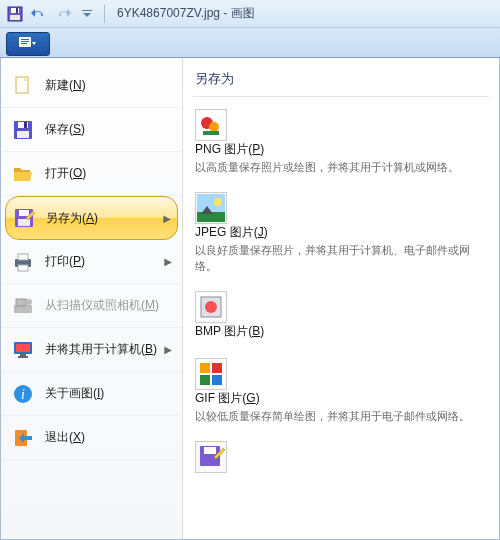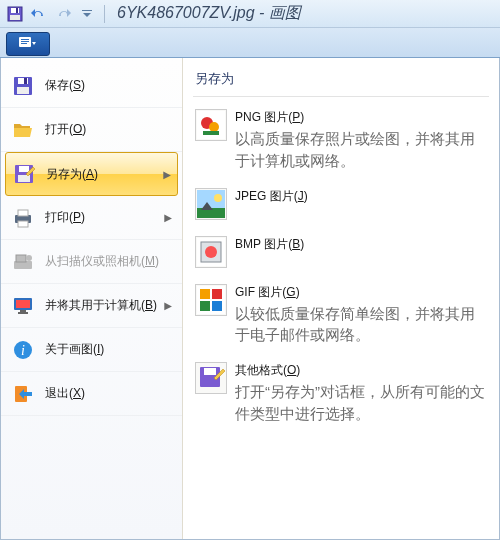--- a/index.html
+++ b/index.html
@@ -1,43 +1,43 @@
 <!DOCTYPE html>
 <html><head>
 <meta charset="utf-8">
 <style>
   * { box-sizing: border-box; margin: 0; padding: 0; }
   body { font-family: "Microsoft YaHei", "Segoe UI", sans-serif; font-size: 12px; background: #fff; width: 500px; height: 540px; overflow: hidden; }
   
   .titlebar { height: 28px; background: linear-gradient(to bottom, #eaf3fb, #d5e6f6); display: flex; align-items: center; padding: 0 4px; border-bottom: 1px solid #b5c9de; }
   .qat-btn { width: 22px; height: 20px; display: flex; align-items: center; justify-content: center; margin-right: 2px; }
   .qat-sep { width: 1px; height: 18px; background: #a9bcd1; margin: 0 4px; }
-  .title-text { margin-left: 8px; color: #3a4b64; font-size: 16px; font-style: italic; }
+  .title-text { margin-left: 8px; color: #3a4b64; font-size: 12px; }
   
   .ribbon-tab-row { height: 30px; background: linear-gradient(to bottom, #d9e8f7, #c6dbf1); border-bottom: 1px solid #7da2c9; padding: 4px 6px 0; }
   .app-btn { width: 44px; height: 24px; background: linear-gradient(to bottom, #2f6fbf, #1b4f9e); border: 1px solid #143b75; border-radius: 3px; display: inline-flex; align-items: center; justify-content: center; }
   
   .menu-container { display: flex; height: 482px; border: 1px solid #a9bcd1; border-top: none; background: #fff; }
   
   .left-col { width: 182px; background: linear-gradient(to bottom, #fefefe, #f5f7fb); border-right: 1px solid #e0dccf; display: flex; flex-direction: column; padding-top: 6px; }
   .menu-item { display: flex; align-items: center; height: 44px; padding: 0 10px; border-bottom: 1px solid #eef0f3; position: relative; }
-  .menu-item.selected { background: linear-gradient(to bottom, #fff8df, #ffe79b 50%, #ffd24a 50%, #ffe07a); border: 1px solid #d4a017; border-radius: 3px; margin: 0 4px; padding: 0 6px; }
+  .menu-item.selected { background: linear-gradient(to bottom, #fff8df, #ffe79b 50%, #ffd24a 50%, #ffe07a); border: 1px solid #d4a017; border-radius: 14px; margin: 0 4px; padding: 0 6px; }
   .menu-item .mi-icon { width: 24px; height: 24px; margin-right: 10px; display: flex; align-items: center; justify-content: center; flex-shrink: 0; }
   .menu-item .mi-label { color: #1a1a1a; flex: 1; }
   .menu-item.disabled .mi-label { color: #9b9b9b; }
   .menu-item .arrow { color: #6a6a6a; font-size: 10px; }
   .key-ul { text-decoration: underline; }
   
   .right-col { flex: 1; background: #fff; padding: 8px 10px; overflow: hidden; }
   .right-title { color: #2a3b66; font-weight: normal; font-size: 13px; padding: 4px 2px 8px; border-bottom: 1px solid #e3e3e3; margin-bottom: 6px; }
-  .fmt-item { display: flex; padding: 6px 2px 10px; }
+  .fmt-item { display: flex; padding: 6px 2px 10px; flex-direction: column; }
   .fmt-icon { width: 32px; height: 32px; margin-right: 8px; flex-shrink: 0; display: flex; align-items: center; justify-content: center; border: 1px solid #ccc; background: #f9f9f7; }
   .fmt-body { flex: 1; }
   .fmt-title { color: #1a1a1a; font-size: 12px; margin-bottom: 2px; }
-  .fmt-desc { color: #6b6b6b; font-size: 15px; line-height: 1.45; }
+  .fmt-desc { color: #6b6b6b; font-size: 11px; line-height: 1.45; }
 </style>
 </head>
 <body>
 
 <div class="titlebar">
   <div class="qat-btn">
     <svg width="16" height="16">
         <rect x="1" y="1" width="14" height="14" fill="#6a5acd" stroke="#3b2f8a"></rect>
         <rect x="4" y="2" width="8" height="5" fill="#fff"></rect>
         <rect x="9" y="2" width="2" height="5" fill="#3b2f8a"></rect>
@@ -76,20 +76,29 @@
         <path d="M13 5 L17 5 L15 8 Z" fill="#fff"></path>
       </svg>
   </div>
 </div>
 
 <div class="menu-container">
   <div class="left-col" id="left-col">
       <div class="menu-item">
         <span class="mi-icon">
           <svg width="22" height="22">
+            <rect x="4" y="2" width="12" height="16" fill="#fff" stroke="#d0b24a"></rect>
+            <path d="M12 2 L16 6 L12 6 Z" fill="#f2e2a0"></path>
+          </svg>
+        </span>
+        <span class="mi-label"><span>新建</span>(<span class="key-ul">N</span>)</span>
+      </div>
+      <div class="menu-item">
+        <span class="mi-icon">
+          <svg width="22" height="22">
             <rect x="2" y="2" width="18" height="18" fill="#5b55c9" rx="1"></rect>
             <rect x="6" y="3" width="10" height="6" fill="#fff"></rect>
             <rect x="12" y="3" width="3" height="6" fill="#3b2f8a"></rect>
             <rect x="5" y="12" width="12" height="7" fill="#eee"></rect>
           </svg>
         </span>
         <span class="mi-label"><span>保存</span>(<span class="key-ul">S</span>)</span>
       </div>
       <div class="menu-item">
         <span class="mi-icon">
@@ -185,20 +194,21 @@
           <div class="fmt-icon">
             <svg width="28" height="28">
               <rect width="28" height="28" fill="#a5d8ff"></rect>
               <rect x="0" y="18" width="28" height="10" fill="#2b8a3e"></rect>
               <circle cx="21" cy="8" r="4" fill="#ffe066"></circle>
               <path d="M4 20 L10 12 L16 20 Z" fill="#495057"></path>
             </svg>
           </div>
           <div class="fmt-body">
             <div class="fmt-title"><span>JPEG 图片</span>(<span class="key-ul">J</span>)</div>
+            <div class="fmt-desc">以良好质量保存照片，并将其用于计算机、电子邮件或网络。</div>
           </div>
         </div>
         <div class="fmt-item">
           <div class="fmt-icon">
             <svg width="28" height="28">
               <rect width="28" height="28" fill="#fff"></rect>
               <rect x="4" y="4" width="20" height="20" fill="#dee2e6" stroke="#868e96"></rect>
               <circle cx="14" cy="14" r="6" fill="#fa5252"></circle>
             </svg>
           </div>
@@ -222,20 +232,16 @@
           </div>
         </div>
         <div class="fmt-item">
           <div class="fmt-icon">
             <svg width="28" height="28">
               <rect x="3" y="3" width="20" height="20" fill="#7a5bd1" rx="1"></rect>
               <rect x="7" y="4" width="12" height="7" fill="#fff"></rect>
               <path d="M17 14 L26 5 L28 7 L19 16 Z" fill="#f2c84b" stroke="#b8860b" stroke-width="0.5"></path>
             </svg>
           </div>
-          <div class="fmt-body">
-            <div class="fmt-title"><span>其他格式</span>(<span class="key-ul">O</span>)</div>
-            <div class="fmt-desc">打开“另存为”对话框，从所有可能的文件类型中进行选择。</div>
-          </div>
         </div>
       </div>
   </div>
 </div>
 
 </body></html>

